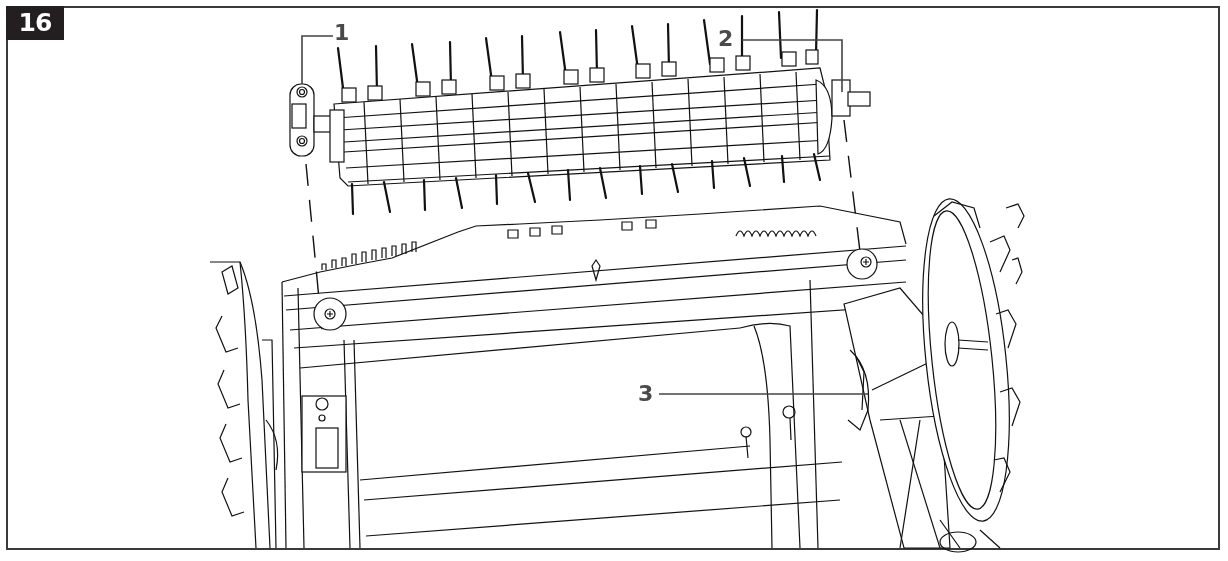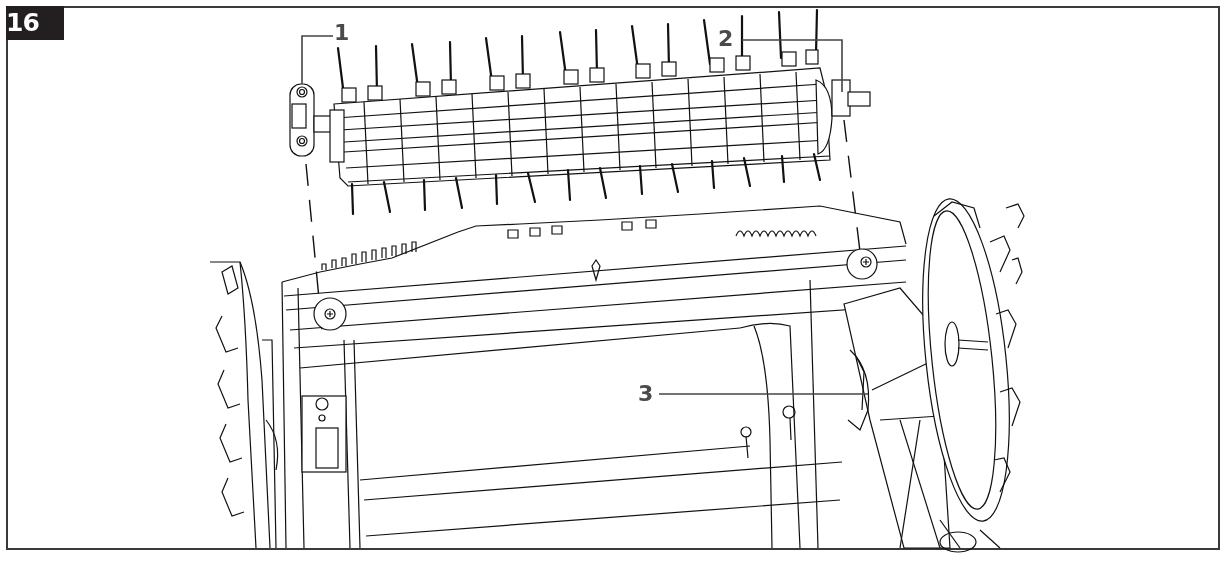--- a/index.html
+++ b/index.html
@@ -1,18 +1,18 @@
 <!DOCTYPE html>
 <html><head>
 <meta charset="utf-8">
 <style>
   html, body { margin: 0; padding: 0; background: #ffffff; }
   body { width: 1228px; height: 561px; position: relative; overflow: hidden; font-family: "DejaVu Sans", sans-serif; }
   .frame { position: absolute; left: 6px; top: 6px; width: 1214px; height: 544px; border: 2px solid #3a3a3a; box-sizing: border-box; background: #fff; }
-  .fig-badge { position: absolute; left: 6px; top: 6px; width: 58px; height: 34px; background: #231f20; color: #fff; font-weight: bold; font-size: 25px; line-height: 34px; text-align: left; font-family: "DejaVu Sans", sans-serif; letter-spacing: -1px; }
+  .fig-badge { position: absolute; left: 6px; top: 6px; width: 58px; height: 34px; background: #231f20; color: #fff; font-weight: bold; font-size: 25px; line-height: 34px; text-align: center; font-family: "DejaVu Sans", sans-serif; letter-spacing: -1px; }
   .callout { position: absolute; font-weight: bold; font-size: 22px; color: #4a4a4a; font-family: "DejaVu Sans", sans-serif; line-height: 1; }
   svg.art { position: absolute; left: 0; top: 0; }
   .ln { fill: none; stroke: #111; stroke-width: 1.2; }
   .lnb { fill: none; stroke: #111; stroke-width: 2.2; stroke-linecap: round; }
   .lnw { fill: #fff; stroke: #111; stroke-width: 1.2; }
   .dash { fill: none; stroke: #111; stroke-width: 1.4; stroke-dasharray: 22 14; }
   .lead { fill: none; stroke: #444; stroke-width: 1.6; }
 </style>
 </head>
 <body>

